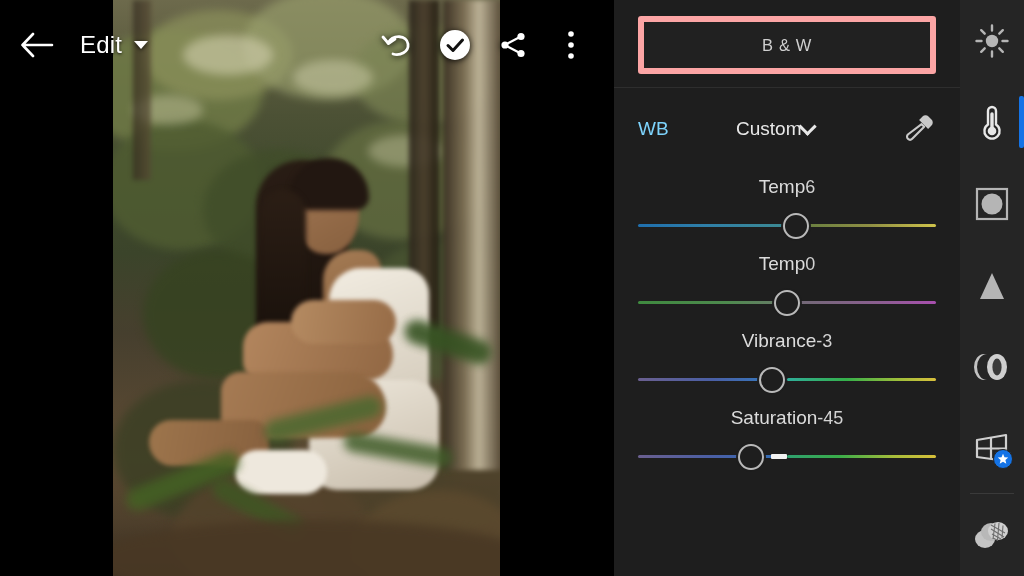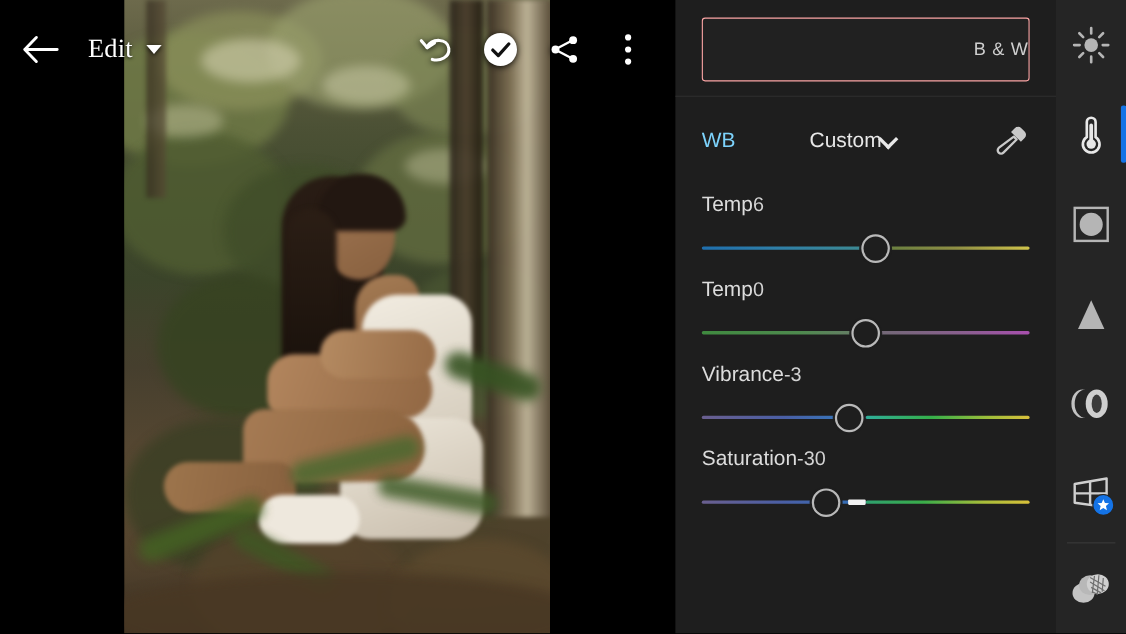--- a/index.html
+++ b/index.html
@@ -41,21 +41,21 @@
   
   #toolbar {
     position: absolute; left: 0; top: 0; width: 614px; height: 90px;
     display: flex; align-items: center; z-index: 40;
   }
   .tb-btn {
     display: flex; align-items: center; justify-content: center;
     height: 56px; cursor: pointer; user-select: none;
   }
   #back-btn { width: 74px; }
-  #edit-menu { display: flex; align-items: center; gap: 12px; margin-left: 6px; font-family: Liberation Serif, serif; }
+  #edit-menu { display: flex; align-items: center; gap: 12px; margin-left: 6px; }
   #edit-label {
     font-size: 24px; color: #ffffff; letter-spacing: .2px;
     text-shadow: 0 1px 3px rgba(0,0,0,.85);
   }
   .caret {
     width: 0; height: 0; border-left: 7px solid transparent;
     border-right: 7px solid transparent; border-top: 8px solid #fff;
     filter: drop-shadow(0 1px 2px rgba(0,0,0,.8));
   }
   #tb-right {
@@ -69,22 +69,22 @@
     position: absolute; left: 614px; top: 0; width: 346px; height: 576px;
     background: #1e1e1e;
   }
   #mode-row {
     display: flex; gap: 22px; padding: 16px 24px 0 24px; height: 88px;
     align-items: flex-start;
     border-bottom: 1px solid #2e2e2e;
   }
   .mode-btn {
     height: 58px; border-radius: 3px; background: #212121;
-    display: flex; align-items: center; justify-content: flex-end; gap: 16px;
-    cursor: pointer; flex: 1; border: 1px solid #fca5a5;
+    display: flex; align-items: center; justify-content: center; gap: 16px;
+    cursor: pointer; flex: 1; border: 6px solid #fca5a5;
   }
   .mode-btn span.lbl { font-size: 16.5px; color: #cfcfcf; letter-spacing: .6px; }
   .wheel {
     width: 26px; height: 26px; border-radius: 50%;
     background: conic-gradient(#e23b3b, #e0a838, #d8e23b, #4fd14f, #3bd7d7,
                                #3b6fe2, #8b3be2, #e23bb0, #e23b3b);
     position: relative;
   }
   .wheel::after {
     content: ""; position: absolute; left: 50%; top: 50%;
@@ -105,21 +105,21 @@
   #wb-value { font-size: 19px; color: #e8e8e8; }
   .chev {
     width: 13px; height: 13px; border-right: 3px solid #e8e8e8;
     border-bottom: 3px solid #e8e8e8; transform: rotate(45deg) translate(-2px,-2px);
   }
   #eyedropper { margin-left: auto; cursor: pointer; display: flex; }
 
   
   .slider { margin-top: 14px; }
   .slider-head {
-    display: flex; align-items: baseline; justify-content: flex-start;
+    display: flex; align-items: baseline; justify-content: center;
     margin-bottom: 15px;
   }
   .slider-name { font-size: 19px; color: #dcdcdc; }
   .slider-val { font-size: 18px; color: #d2d2d2; }
   .track-wrap { position: relative; height: 26px; }
   .track {
     position: absolute; left: 0; right: 0; top: 11px; height: 3px;
     border-radius: 2px;
   }
   .track.left  { right: 50%; }
@@ -312,21 +312,21 @@
         <div class="track-wrap">
           <div class="track left" style="background: linear-gradient(90deg, rgb(106, 95, 143) 0%, rgb(74, 95, 165) 50%, rgb(47, 127, 196) 100%);"></div>
           <div class="track right" style="background: linear-gradient(90deg, rgb(47, 174, 154) 0%, rgb(53, 176, 74) 40%, rgb(159, 190, 58) 75%, rgb(217, 192, 60) 100%);"></div>
           <div class="thumb" style="left: 45%;"></div>
         </div>
       </div>
 
       <div class="slider">
         <div class="slider-head">
           <span class="slider-name">Saturation</span>
-          <span class="slider-val">-30</span>
+          <span class="slider-val">-45</span>
         </div>
         <div class="track-wrap">
           <div class="track left" style="background: linear-gradient(90deg, rgb(106, 95, 143) 0%, rgb(74, 95, 165) 50%, rgb(47, 111, 184) 100%);"></div>
           <div class="track right" style="background: linear-gradient(90deg, rgb(47, 160, 111) 0%, rgb(58, 173, 74) 35%, rgb(168, 189, 58) 72%, rgb(216, 192, 58) 100%);"></div>
           <div class="whitefill" style="left: 44.5%; width: 5.5%;"></div>
           <div class="thumb" style="left: 38%;"></div>
         </div>
       </div>
 
     </div>

